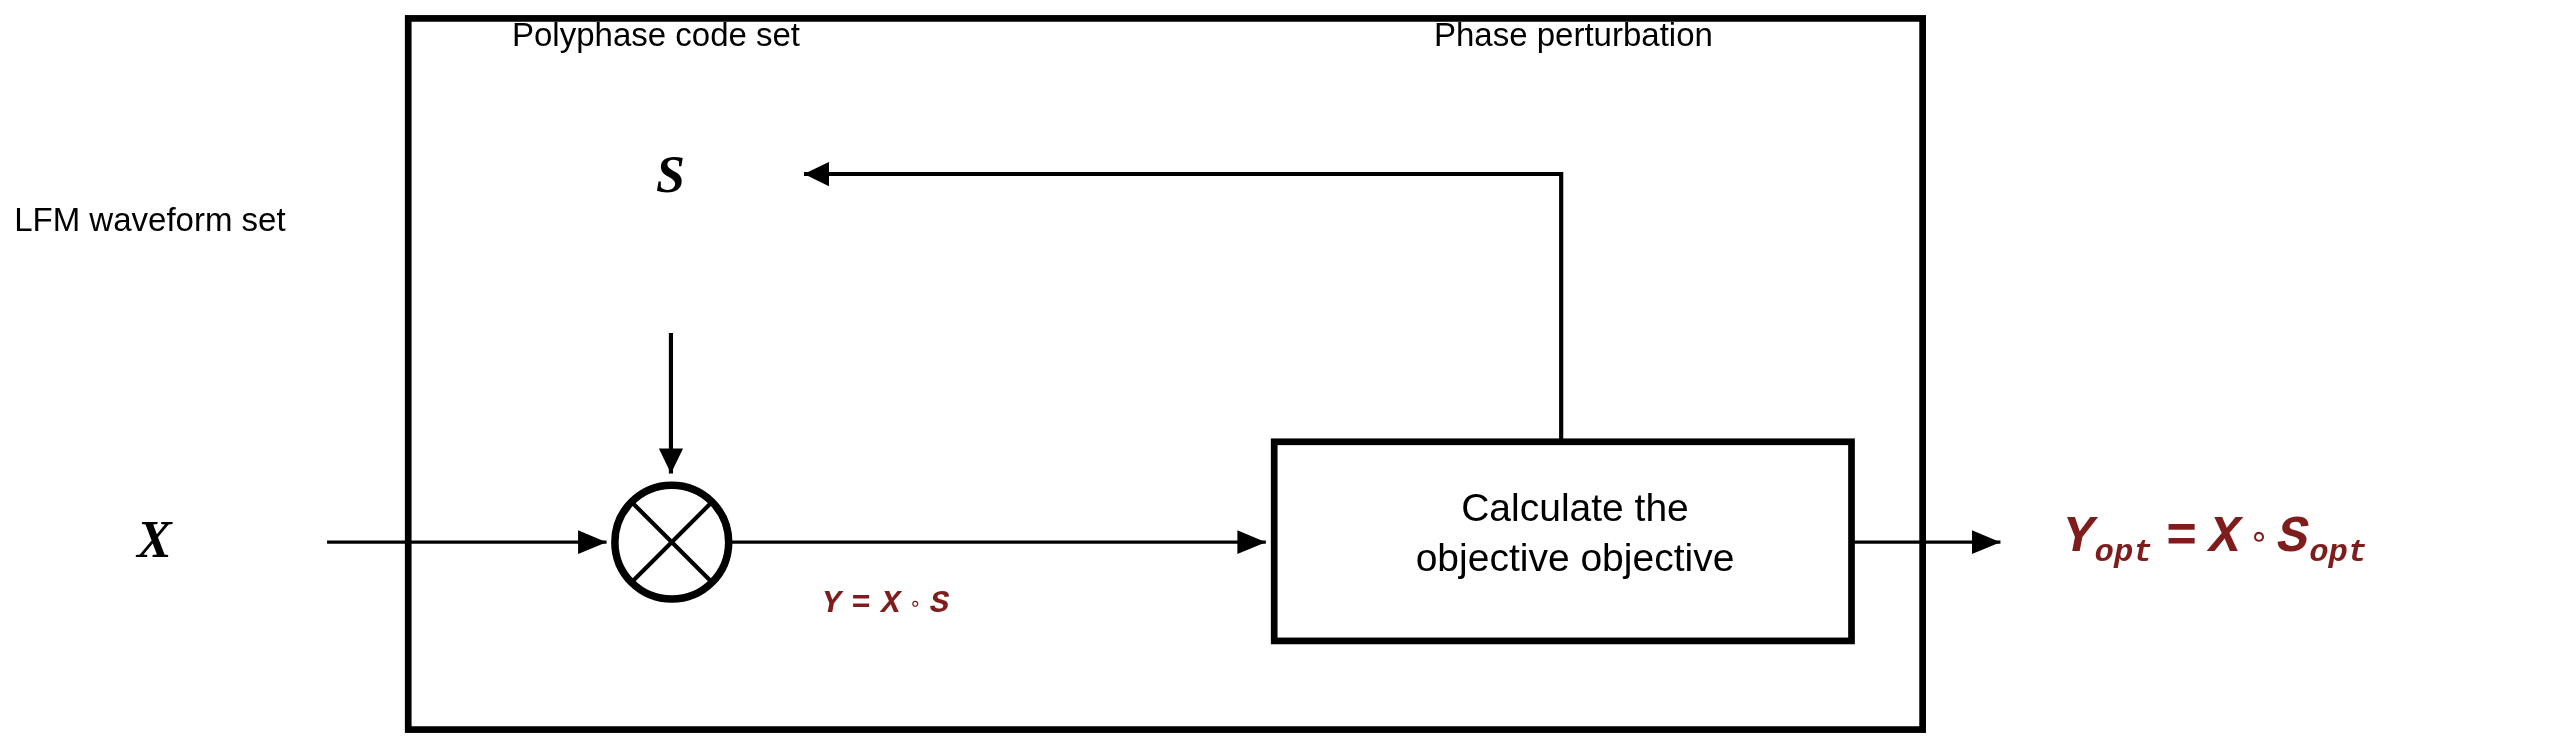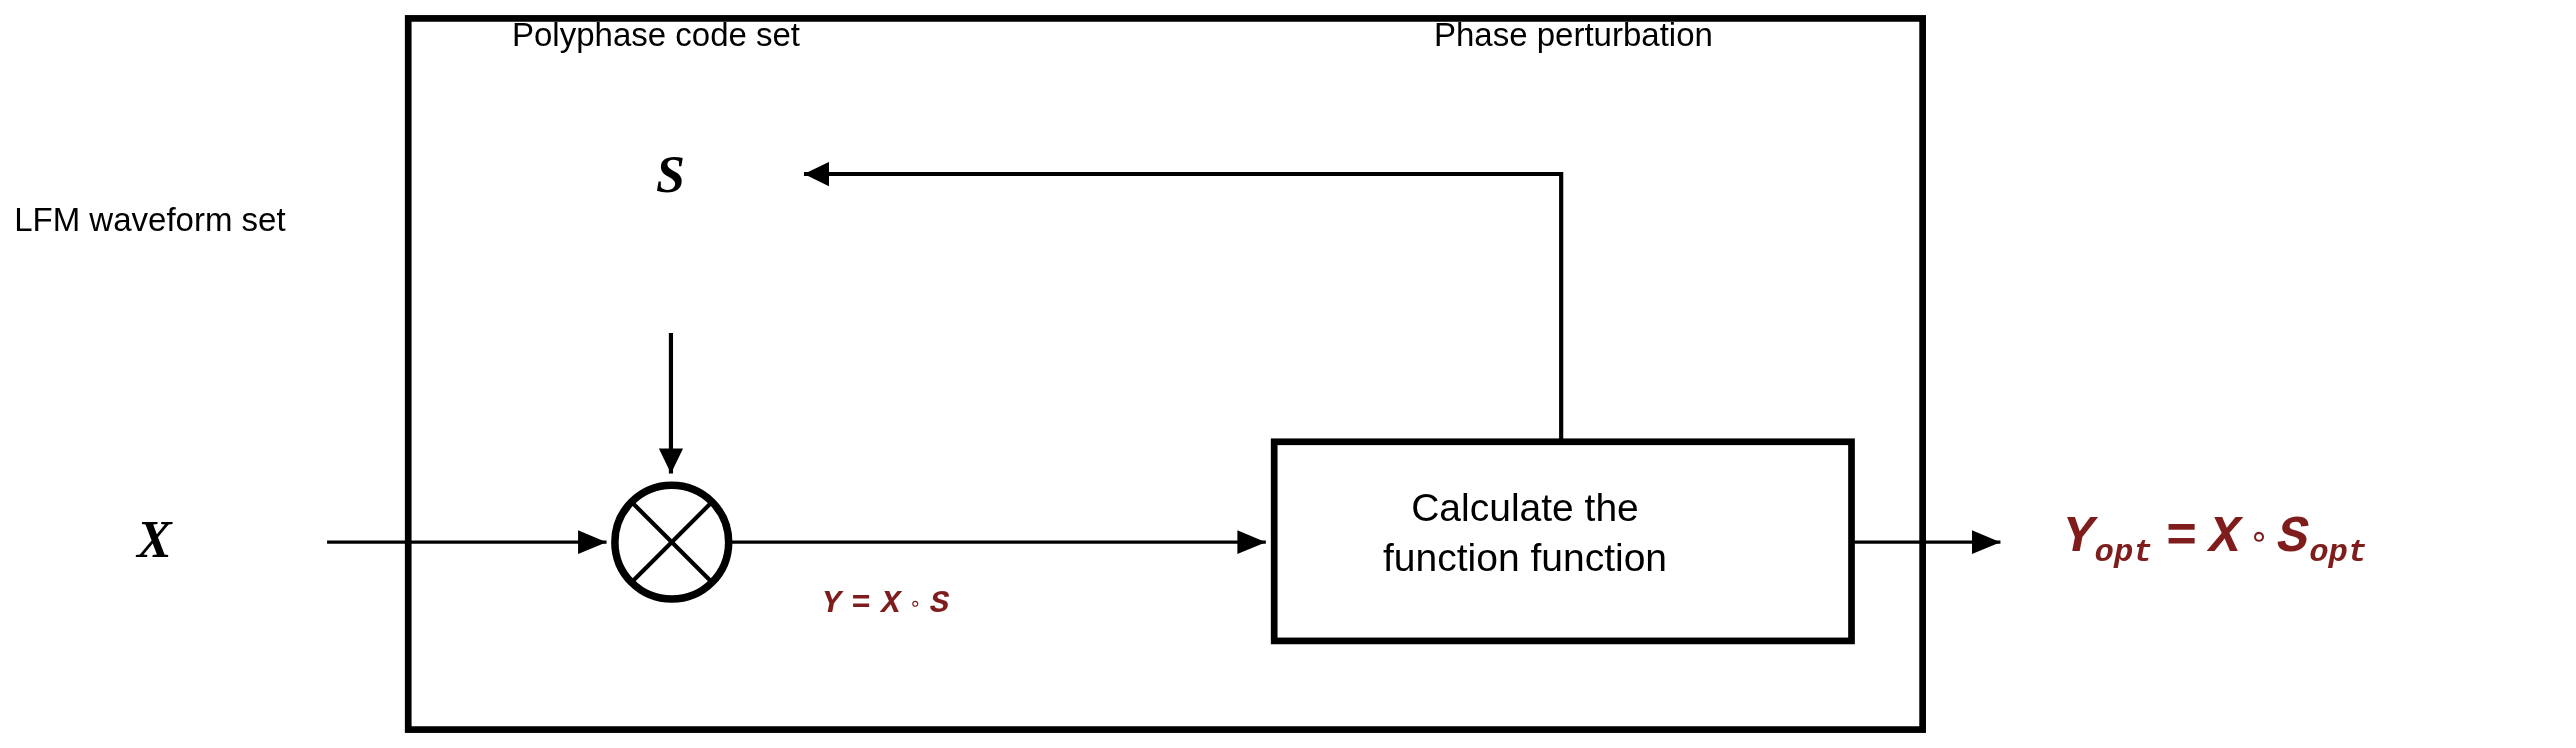--- a/index.html
+++ b/index.html
@@ -128,23 +128,23 @@
   <div class="lbl sans-label" style="left:1434px; top:17.6px;">Phase perturbation</div>
 
   <div class="mathsym" style="left:656px; top:149px; font-size:52px;">S</div>
 
   <div class="mathsym" style="left:137px; top:514px; font-size:52px;">X</div>
 
   <div class="eq" style="left:822px; top:588px; font-size:32px;">
     <i>Y</i><span class="op" style="padding:0 10px;">=</span><i>X</i><span class="ring" style="padding:0 8.4px;">∘</span><i>S</i>
   </div>
 
-  <div class="boxtext" style="left:1236px; top:483px; width:578px;">
+  <div class="boxtext" style="left:1286px; top:483px; width:578px;">
     <div>Calculate the</div>
-    <div>function function</div>
+    <div>objective objective</div>
   </div>
 
   <div class="eq" style="left:2063px; top:512px; font-size:52px;">
     <i>Y</i><sub>opt</sub><span class="op" style="padding:0 11.7px 0 13.4px;">=</span><i>X</i><span class="ring" style="padding:0 8.4px;">∘</span><i>S</i><sub>opt</sub>
   </div>
 
 </div>
 
 
 </body></html>

